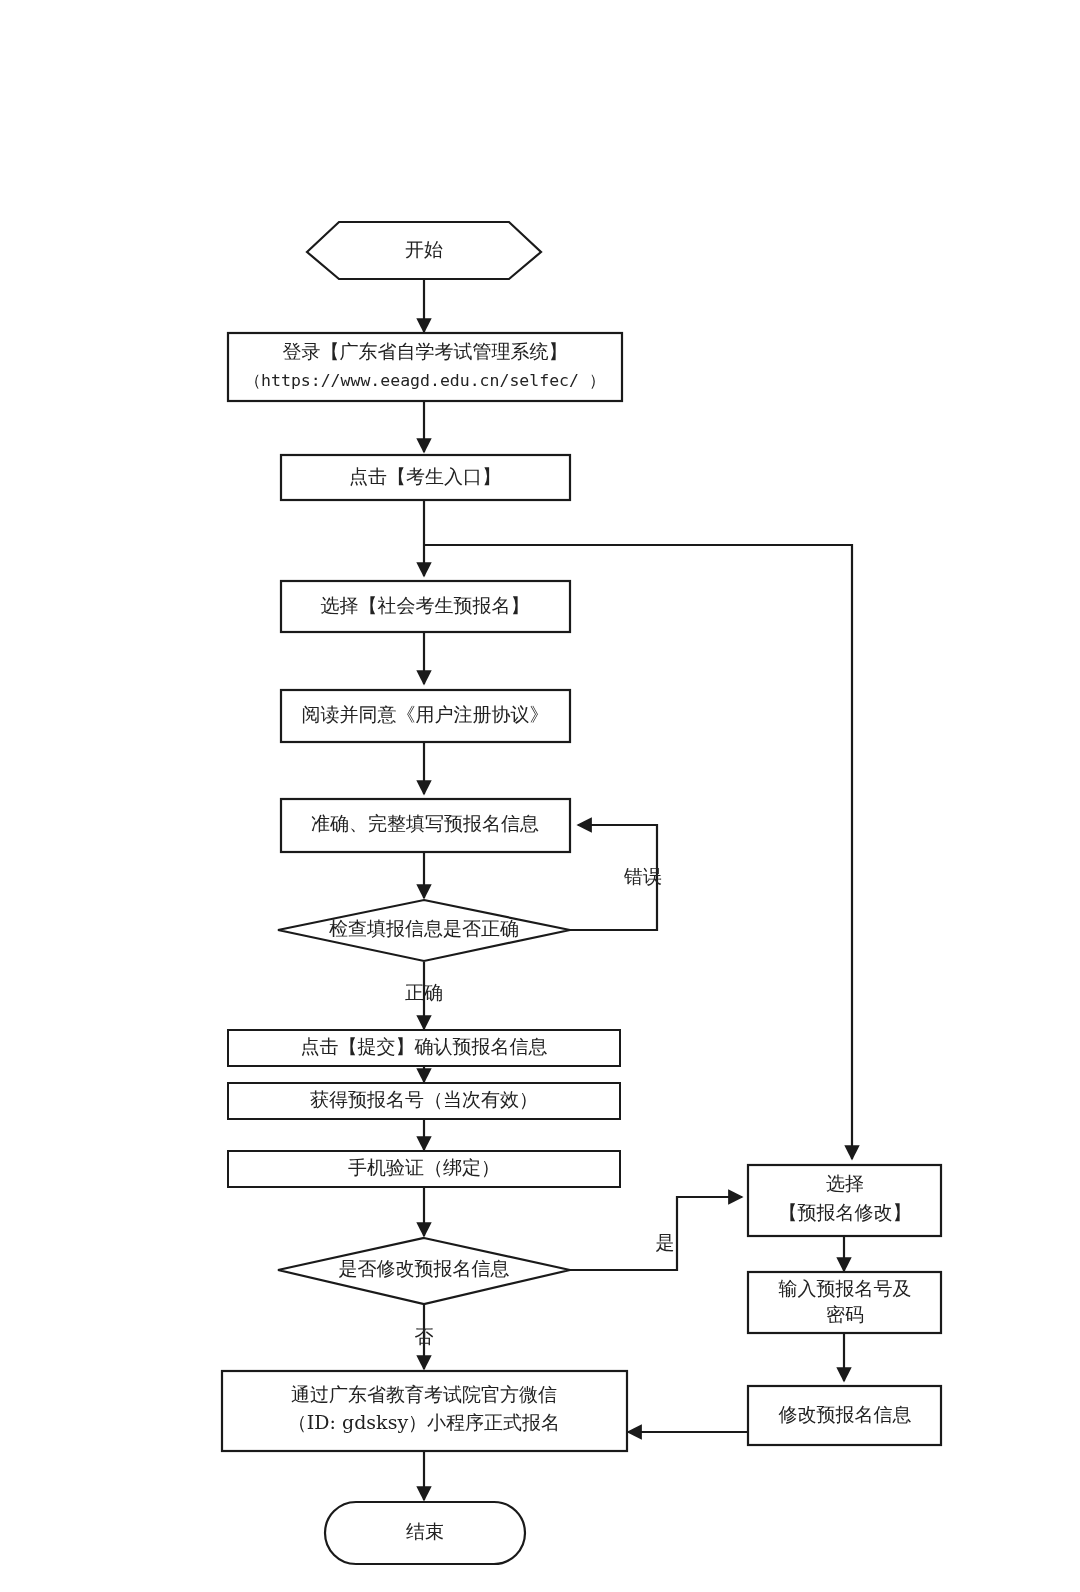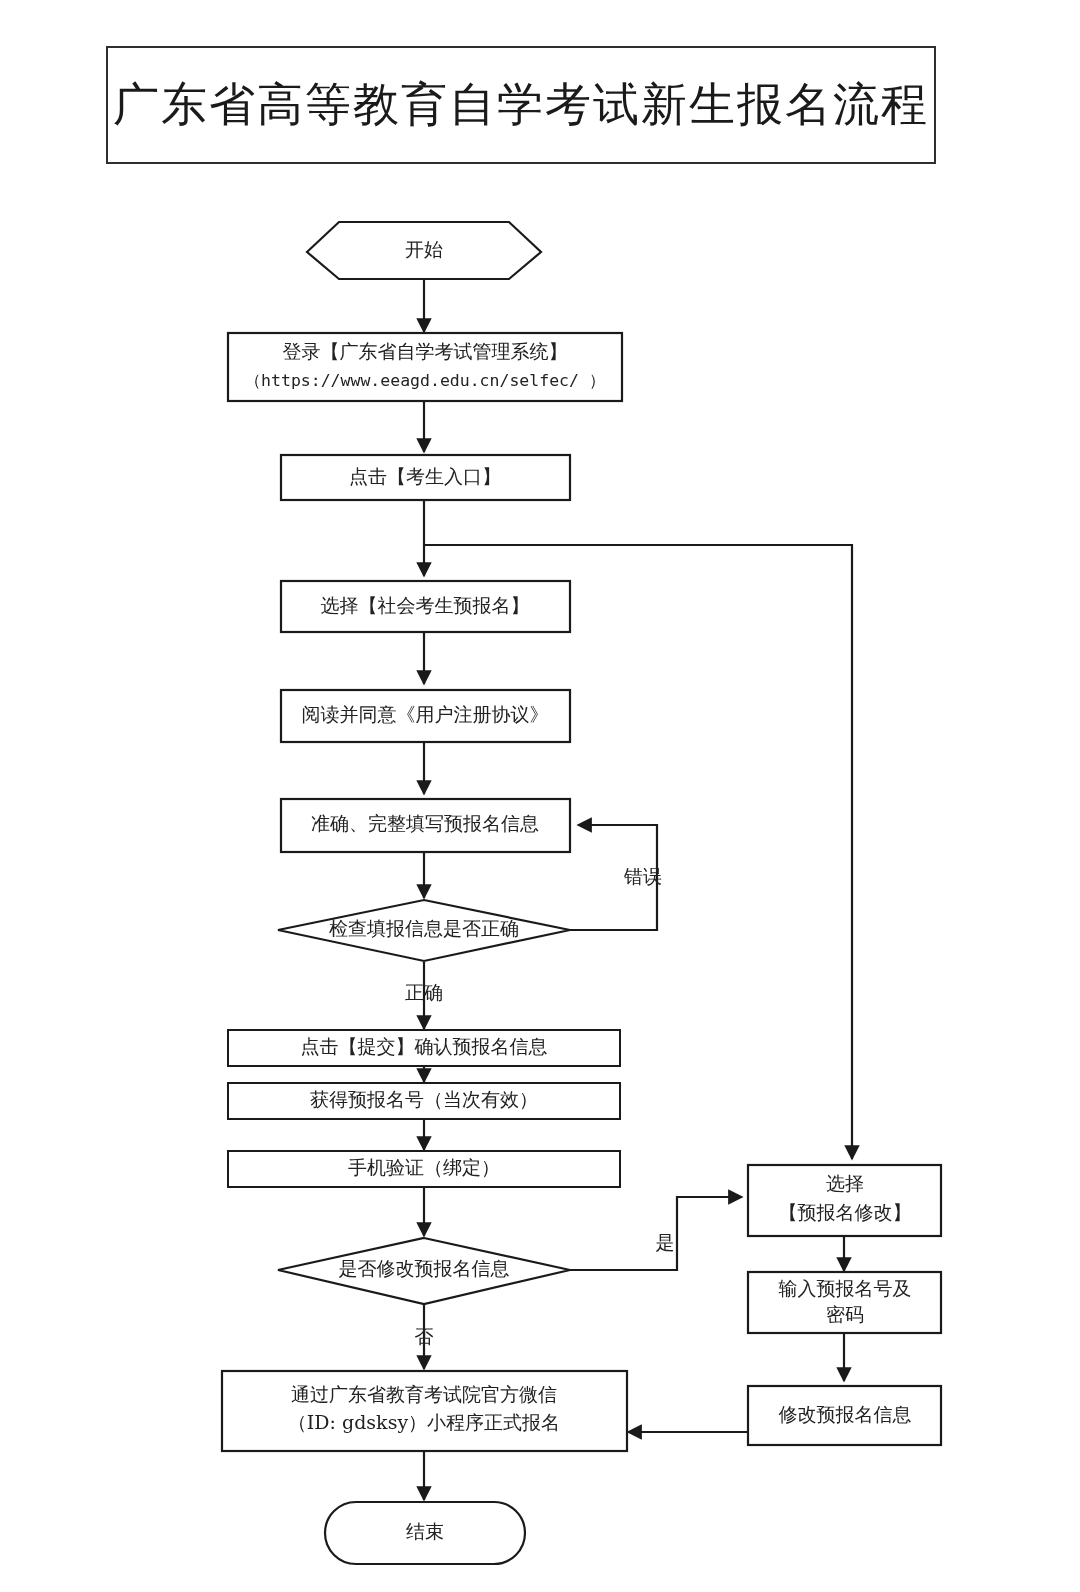--- a/index.html
+++ b/index.html
@@ -80,23 +80,20 @@
     fill: #222222;
     text-anchor: middle;
     dominant-baseline: middle;
   }
 </style>
 </head>
 <body>
 
 <div id="page">
 
-  <div class="title-frame">
-    <span class="title-text">广东省高等教育自学考试新生报名流程</span>
-  </div>
 
   <svg id="flow" viewBox="0 0 1080 1592">
     <defs>
       <marker id="arrow" viewBox="0 0 10 10" refX="9" refY="5" markerWidth="7" markerHeight="7" orient="auto-start-reverse">
         <path d="M 0 0 L 10 5 L 0 10 z" fill="#1a1a1a"></path>
       </marker>
     </defs>
 
     <g>
 

